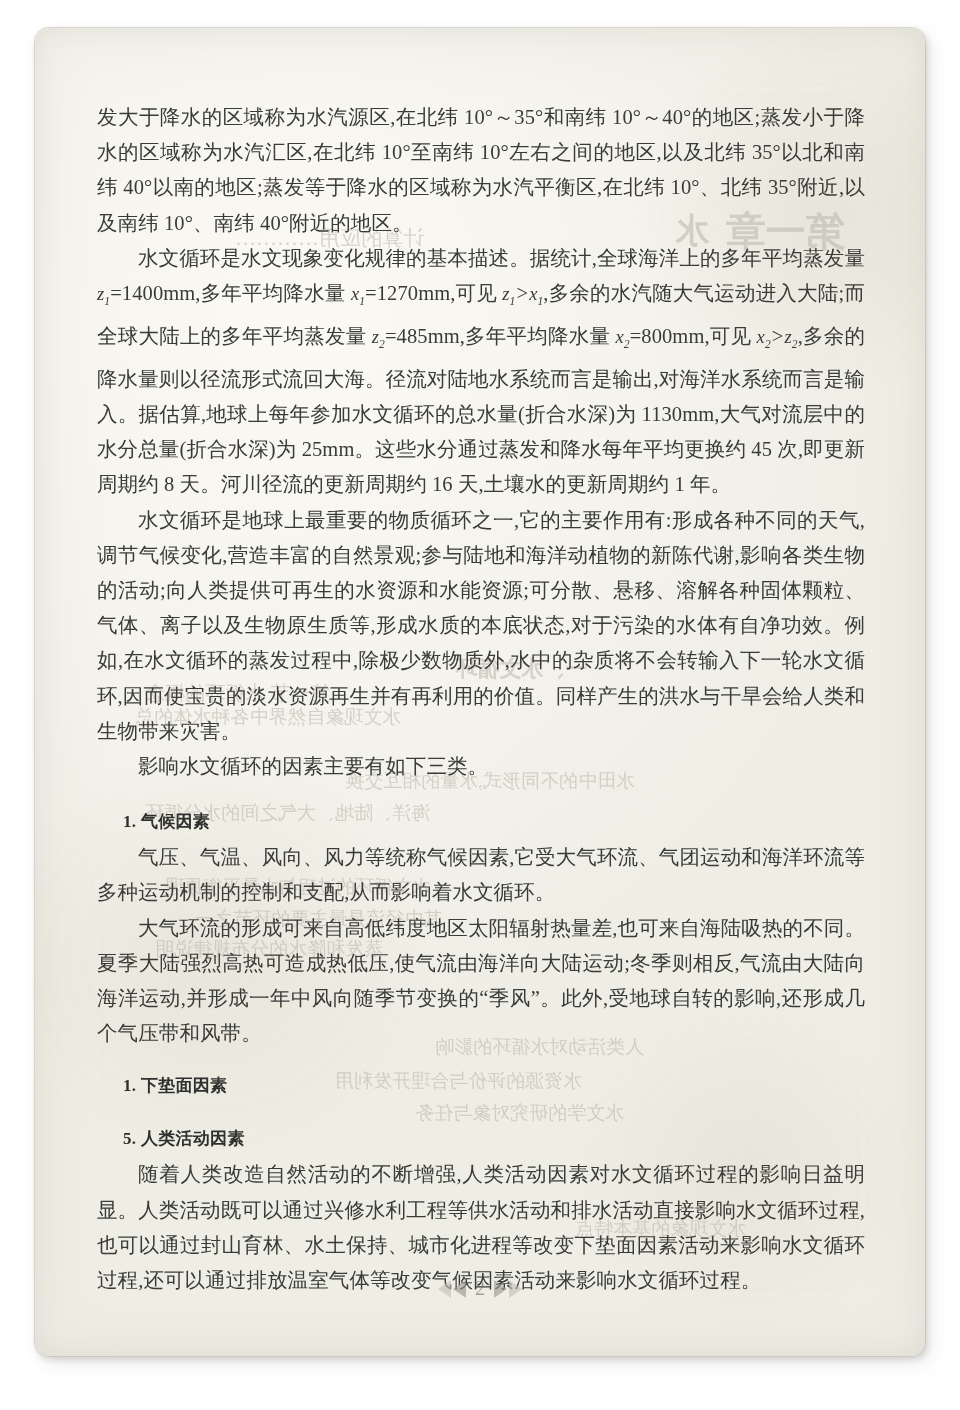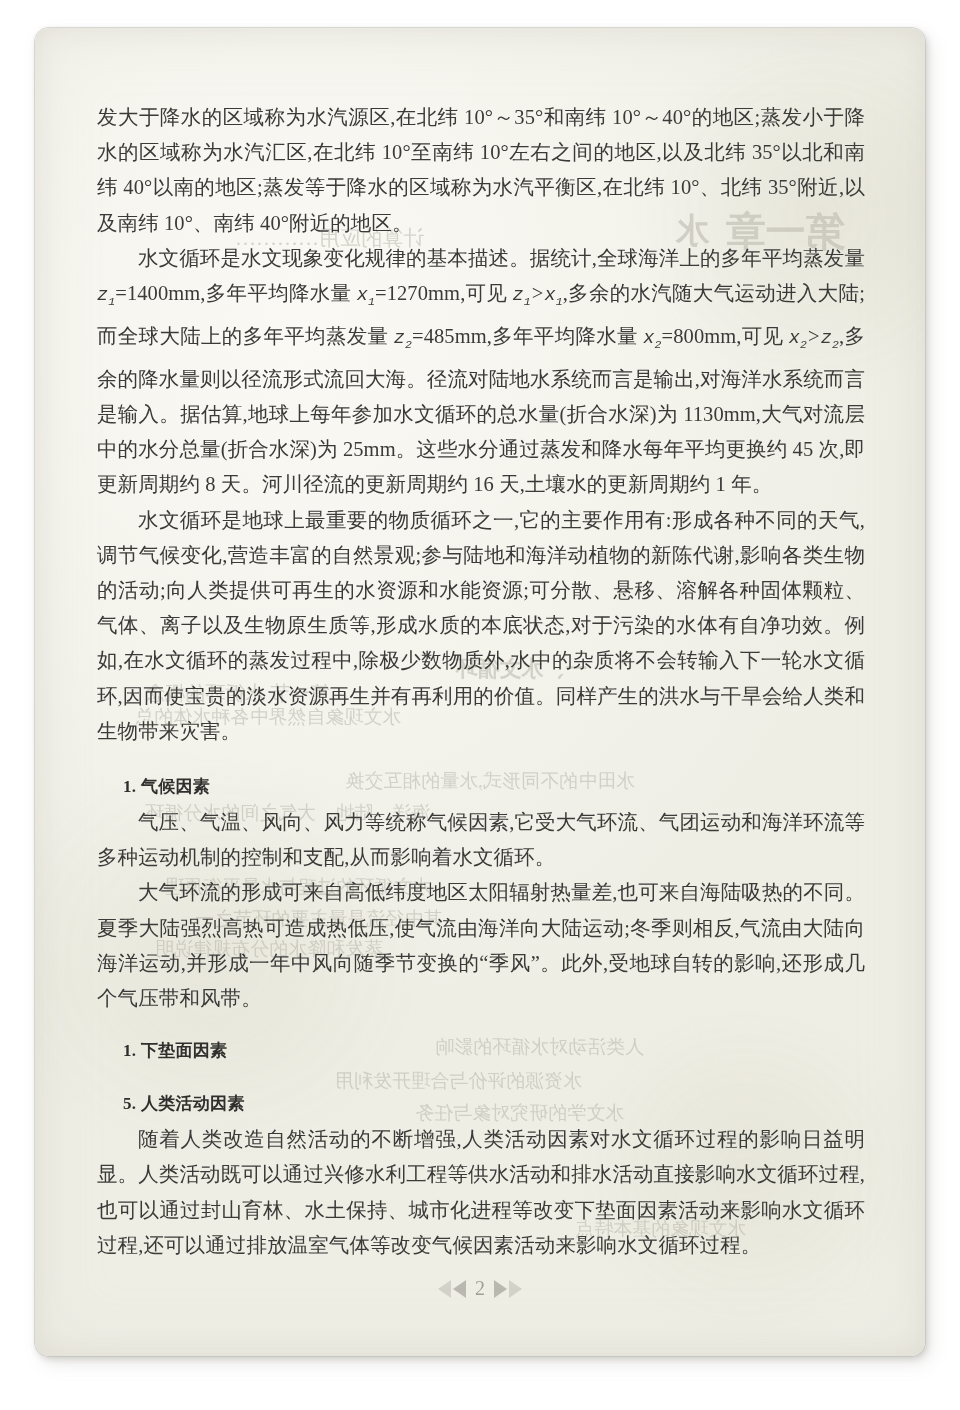--- a/index.html
+++ b/index.html
@@ -97,21 +97,21 @@
     font-weight: bold;
     font-size: 17px;
     line-height: 32px;
     color: #2f2f2d;
     letter-spacing: .3px;
   }
   .gap-sm { height: 6px; }
   .gap-md { height: 9px; }
 
   var, .mathvar {
-    font-family: Liberation Mono, monospace;
+    font-family: Liberation Serif, serif;
     font-style: italic;
     font-size: 18.5px;
   }
   .mathvar sub {
     font-size: 11.5px;
     font-style: italic;
   }
   .op { font-style: normal; padding: 0 1px; }
 
   
@@ -169,20 +169,21 @@
     </div>
 
   <div id="page-body">
 
     <p class="para flush">发大于降水的区域称为水汽源区,在北纬 10°～35°和南纬 10°～40°的地区;蒸发小于降水的区域称为水汽汇区,在北纬 10°至南纬 10°左右之间的地区,以及北纬 35°以北和南纬 40°以南的地区;蒸发等于降水的区域称为水汽平衡区,在北纬 10°、北纬 35°附近,以及南纬 10°、南纬 40°附近的地区。</p>
 
     <p class="para"><span>水文循环是水文现象变化规律的基本描述。据统计,全球海洋上的多年平均蒸发量 </span><span class="mathvar">z<sub>1</sub></span><span>=1400mm,多年平均降水量 </span><span class="mathvar">x<sub>1</sub></span><span>=1270mm,可见 </span><span class="mathvar">z<sub>1</sub></span><span class="op">&gt;</span><span class="mathvar">x<sub>1</sub></span><span>,多余的水汽随大气运动进入大陆;而全球大陆上的多年平均蒸发量 </span><span class="mathvar">z<sub>2</sub></span><span>=485mm,多年平均降水量 </span><span class="mathvar">x<sub>2</sub></span><span>=800mm,可见 </span><span class="mathvar">x<sub>2</sub></span><span class="op">&gt;</span><span class="mathvar">z<sub>2</sub></span><span>,多余的降水量则以径流形式流回大海。径流对陆地水系统而言是输出,对海洋水系统而言是输入。据估算,地球上每年参加水文循环的总水量(折合水深)为 1130mm,大气对流层中的水分总量(折合水深)为 25mm。这些水分通过蒸发和降水每年平均更换约 45 次,即更新周期约 8 天。河川径流的更新周期约 16 天,土壤水的更新周期约 1 年。</span></p>
 
     <p class="para">水文循环是地球上最重要的物质循环之一,它的主要作用有:形成各种不同的天气,调节气候变化,营造丰富的自然景观;参与陆地和海洋动植物的新陈代谢,影响各类生物的活动;向人类提供可再生的水资源和水能资源;可分散、悬移、溶解各种固体颗粒、气体、离子以及生物原生质等,形成水质的本底状态,对于污染的水体有自净功效。例如,在水文循环的蒸发过程中,除极少数物质外,水中的杂质将不会转输入下一轮水文循环,因而使宝贵的淡水资源再生并有再利用的价值。同样产生的洪水与干旱会给人类和生物带来灾害。</p>
 
+    <p class="para">影响水文循环的因素主要有如下三类。</p>
 
     <div class="gap-md"></div>
     <h3 class="heading">1. 气候因素</h3>
     <p class="para">气压、气温、风向、风力等统称气候因素,它受大气环流、气团运动和海洋环流等多种运动机制的控制和支配,从而影响着水文循环。</p>
     <p class="para">大气环流的形成可来自高低纬度地区太阳辐射热量差,也可来自海陆吸热的不同。夏季大陆强烈高热可造成热低压,使气流由海洋向大陆运动;冬季则相反,气流由大陆向海洋运动,并形成一年中风向随季节变换的“季风”。此外,受地球自转的影响,还形成几个气压带和风带。</p>
 
     <div class="gap-sm"></div>
     <h3 class="heading">1. 下垫面因素</h3>
 
     <div class="gap-sm"></div>

